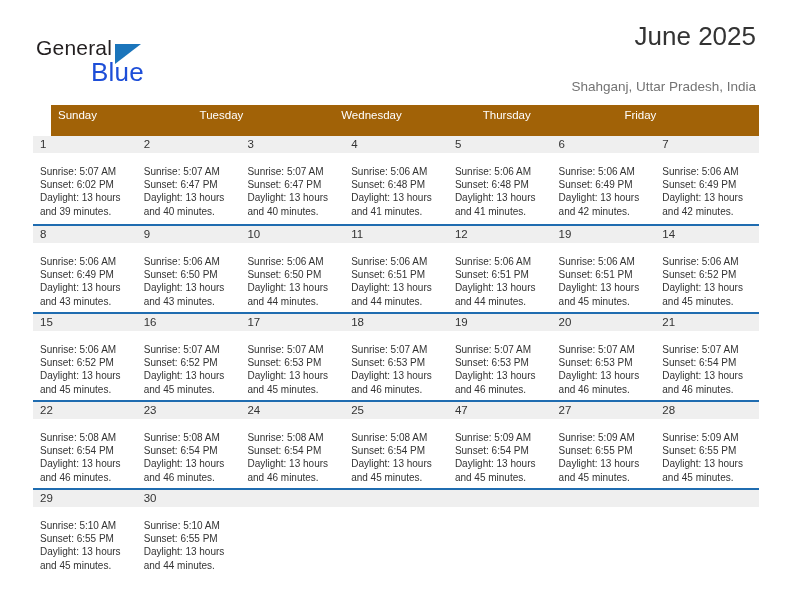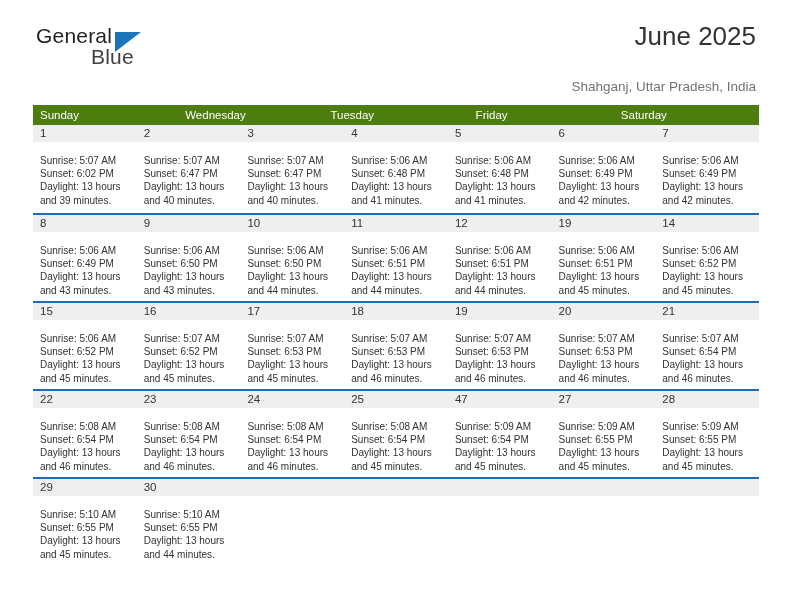--- a/index.html
+++ b/index.html
@@ -25,40 +25,40 @@
   .header {
     position: absolute;
     left: 0;
     top: 0;
     width: 792px;
     height: 100px;
   }
   .logo {
     position: absolute;
     left: 36px;
-    top: 24px;
+    top: 36px;
     width: 120px;
     height: 46px;
   }
   .logo-general {
     position: absolute;
     left: 0;
     top: 0;
     font-size: 21px;
     letter-spacing: 0.2px;
     color: #231f20;
     font-family: "Liberation Sans", sans-serif;
   }
   .logo-blue {
     position: absolute;
     left: 55px;
     top: 21px;
-    font-size: 21px;
+    font-size: 26px;
     letter-spacing: 0.2px;
-    color: #404040;
+    color: #1d4ed8;
     font-family: "Liberation Sans", sans-serif;
   }
   .logo-triangle {
     position: absolute;
     left: 79px;
     top: 8px;
     width: 0;
     height: 0;
     border-left: 26px solid #1b75bb;
     border-bottom: 20px solid transparent;
@@ -84,22 +84,23 @@
 
   
   .calendar {
     position: absolute;
     left: 33px;
     top: 105px;
     width: 726px;
   }
   .dow-row {
     display: flex;
-    background: #4d7c0f;
-    height: 20px;
+    background: #a16207;
+    height: 31px;
+    margin-left: 18px;
   }
   .dow-cell {
     flex: 1 1 0;
     color: #ffffff;
     font-size: 11.5px;
     line-height: 20px;
     padding-left: 7px;
     box-sizing: border-box;
     white-space: nowrap;
     overflow: hidden;
@@ -156,24 +157,24 @@
       <span class="logo-blue">Blue</span>
     </div>
 
     <div class="title">June 2025</div>
     <div class="subtitle">Shahganj, Uttar Pradesh, India</div>
   </div>
 
   <div class="calendar">
     <div class="dow-row" id="dow-row">
         <div class="dow-cell">Sunday</div>
+        <div class="dow-cell">Tuesday</div>
         <div class="dow-cell">Wednesday</div>
-        <div class="dow-cell">Tuesday</div>
+        <div class="dow-cell">Thursday</div>
         <div class="dow-cell">Friday</div>
-        <div class="dow-cell">Saturday</div>
       </div>
     <div id="weeks-container">
         <div class="week">
           <div class="day">
             <div class="day-num-band">1</div>
             <div class="day-body">
               <div>Sunrise: 5:07 AM</div>
               <div>Sunset: 6:02 PM</div>
               <div>Daylight: 13 hours</div>
               <div>and 39 minutes.</div>

